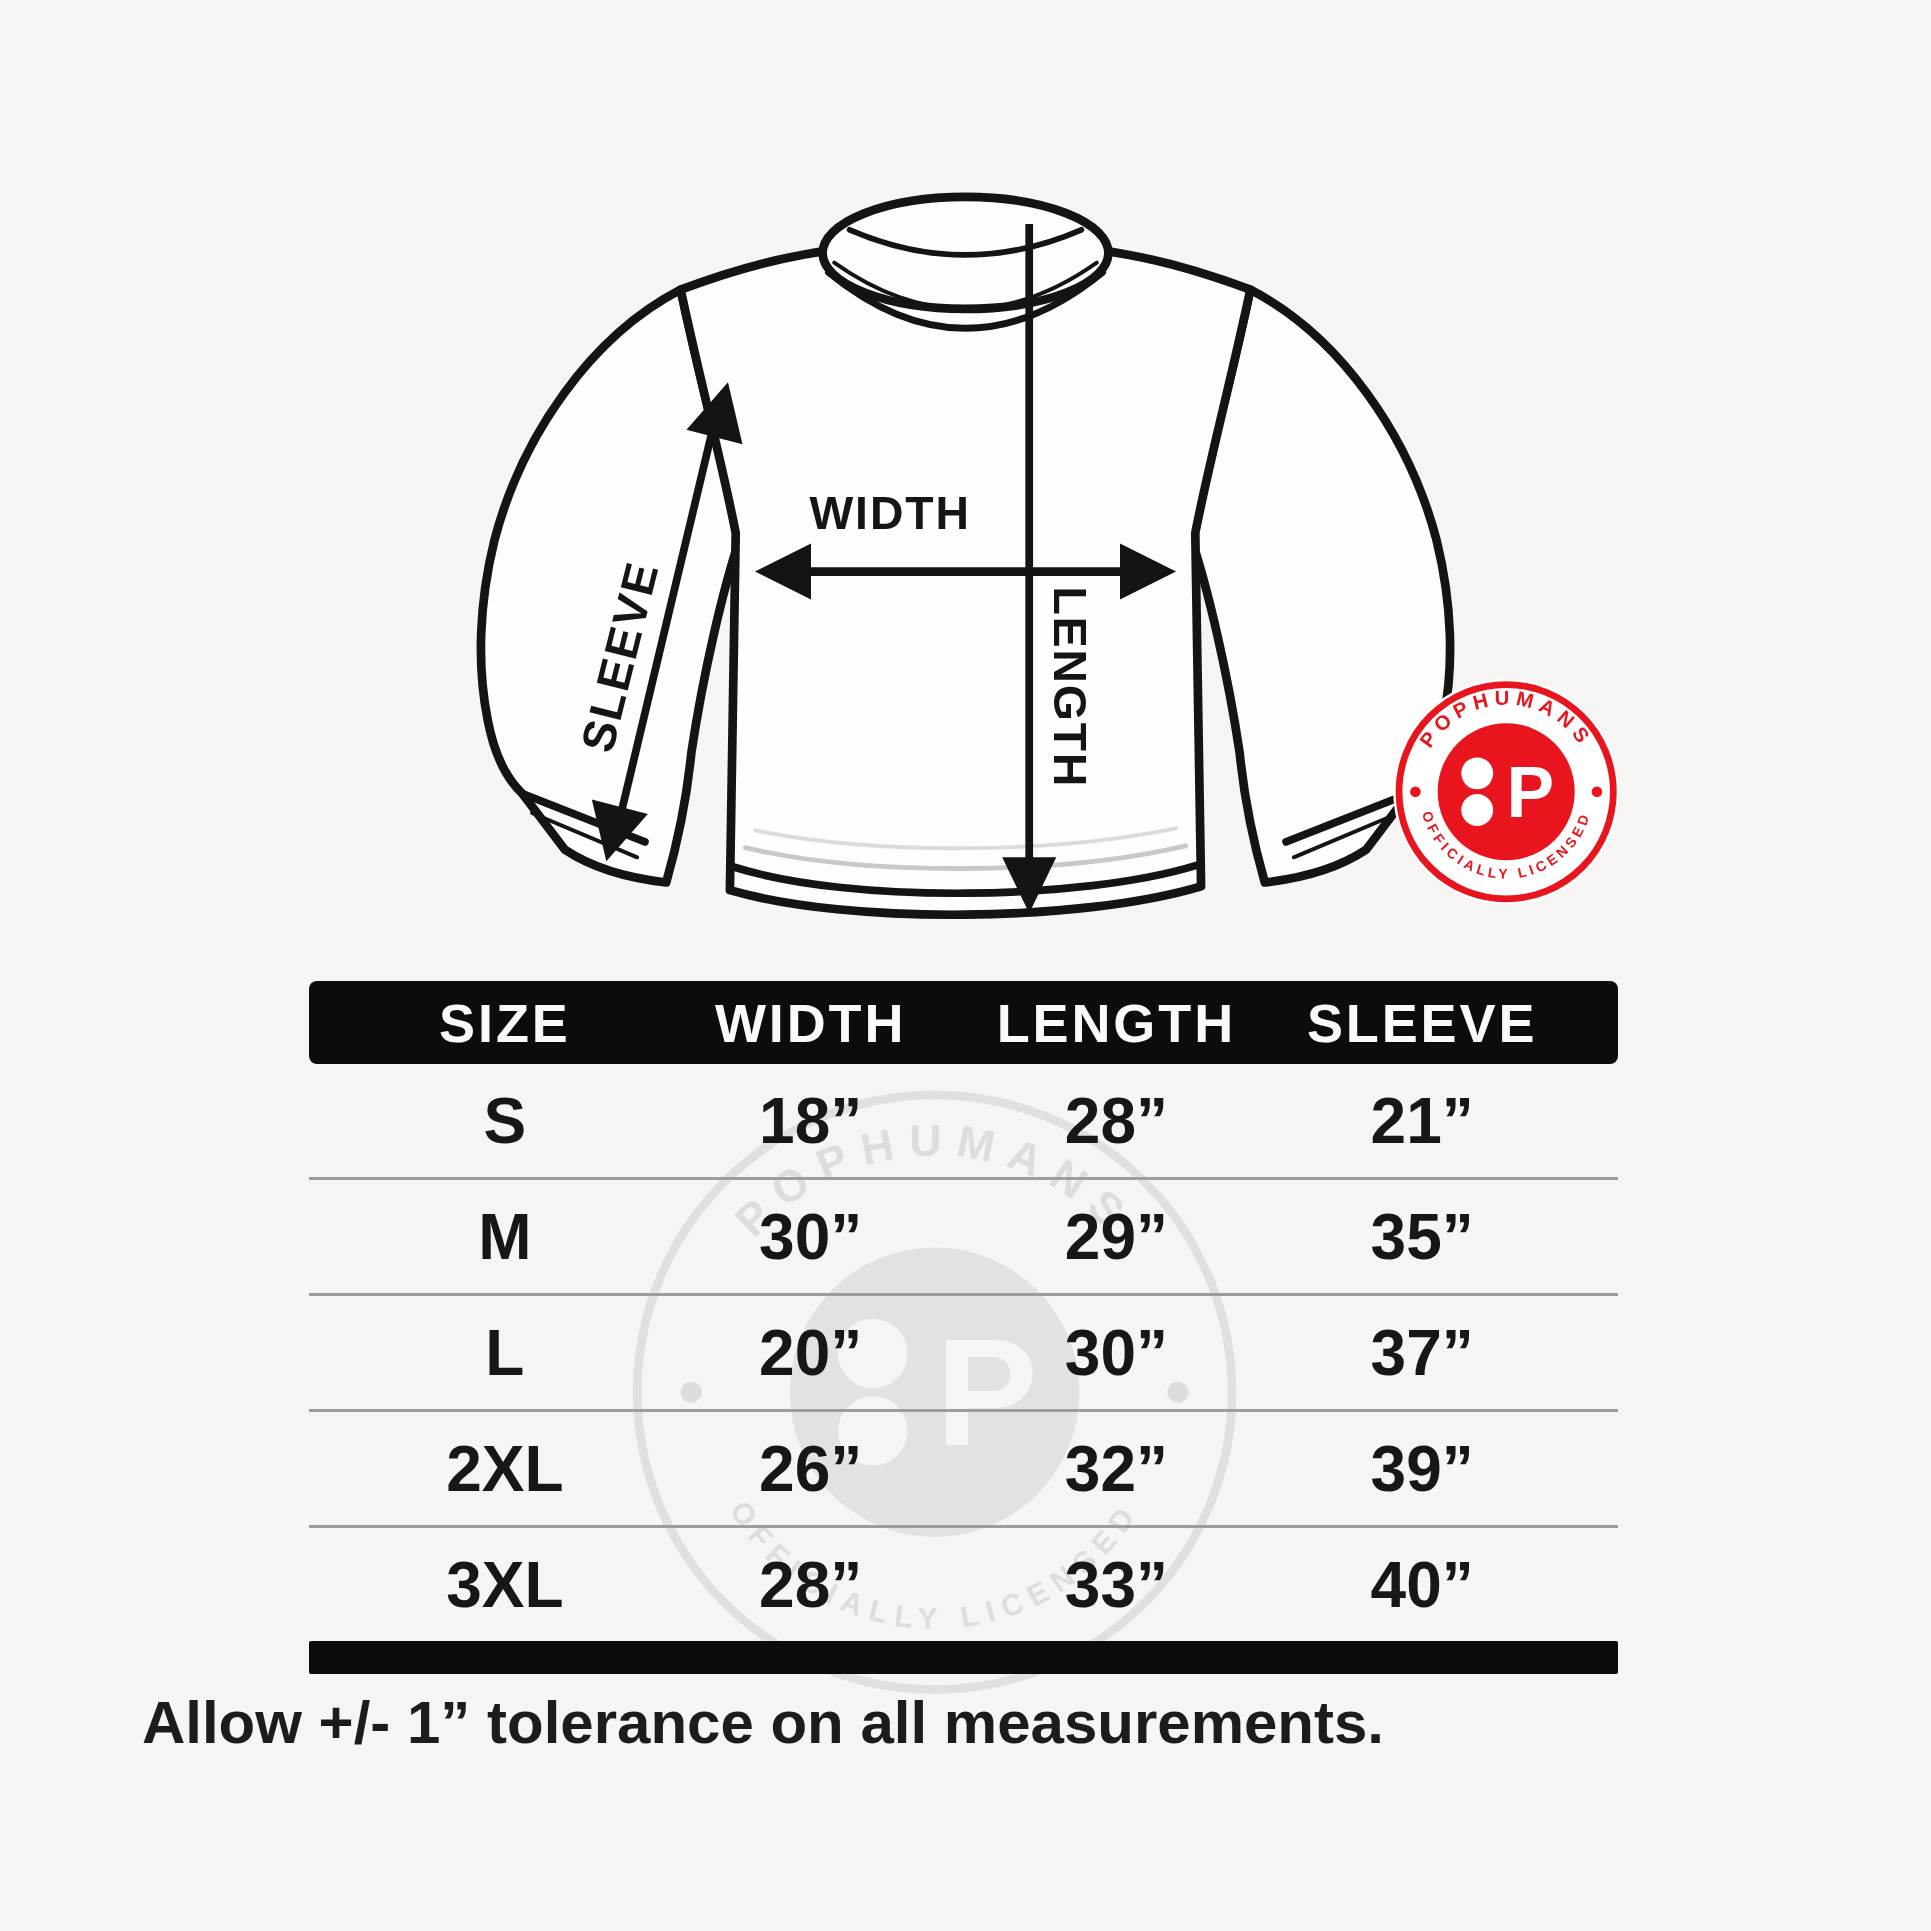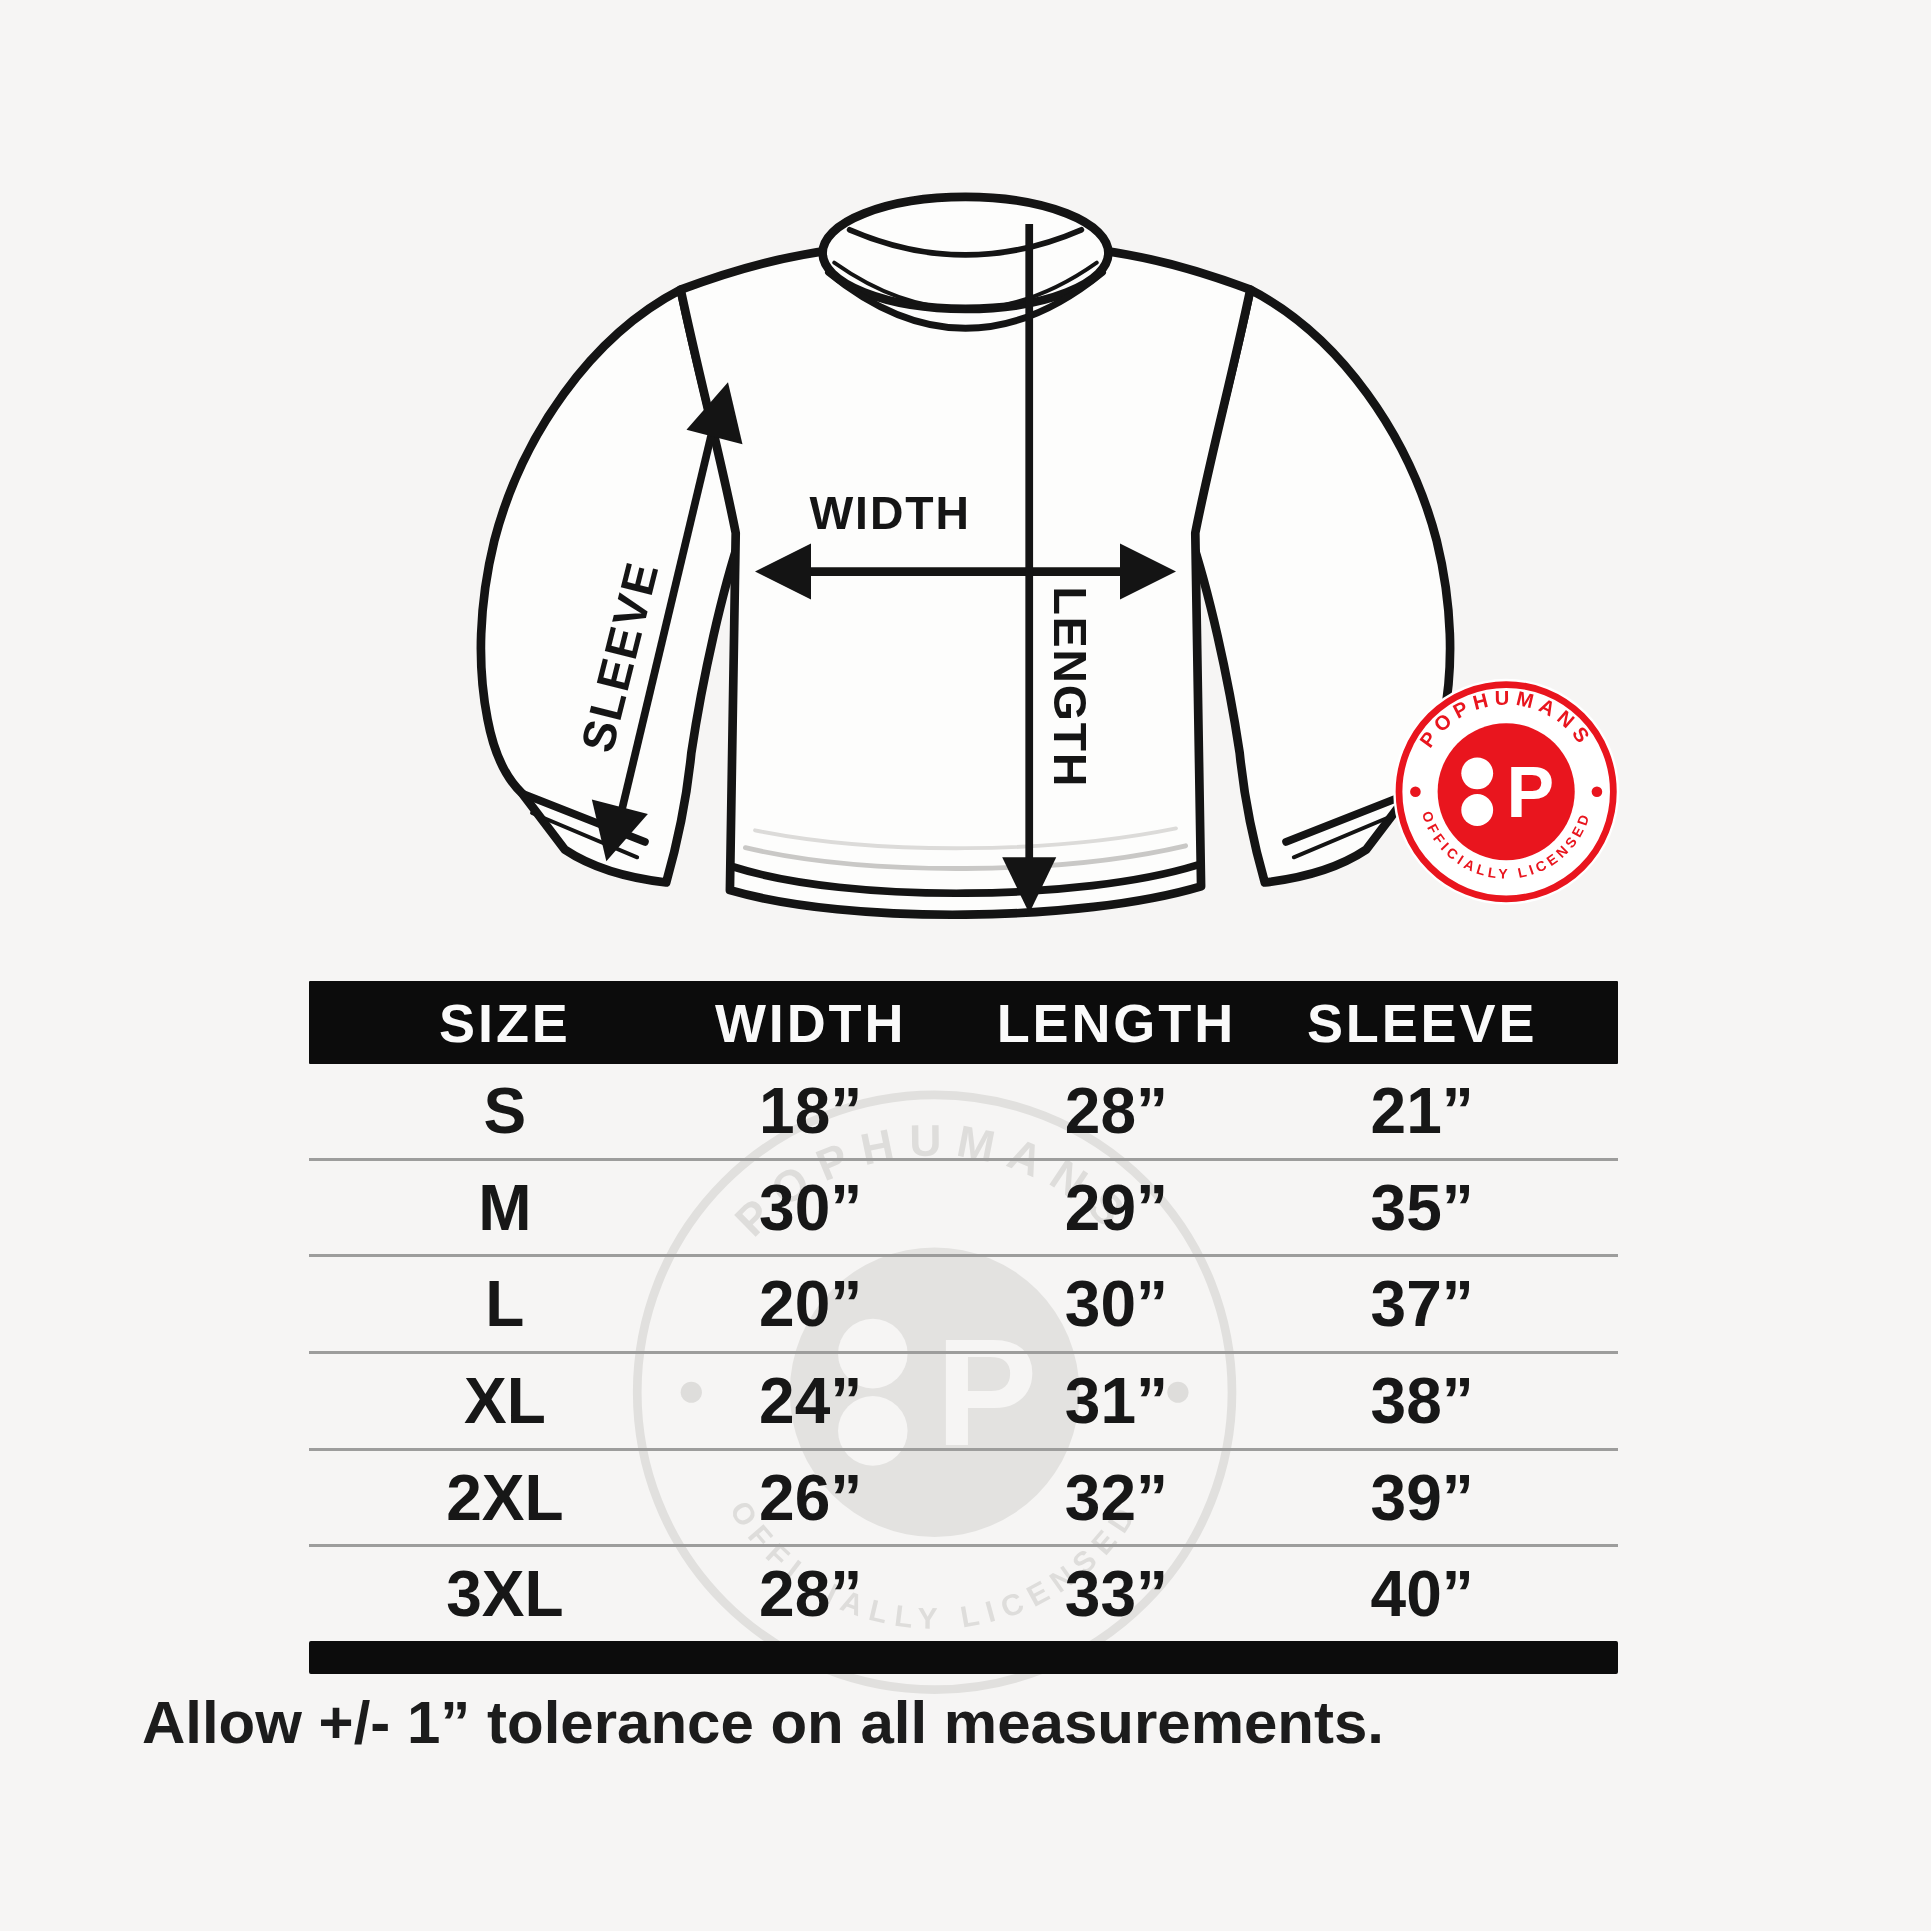--- a/index.html
+++ b/index.html
@@ -8,21 +8,21 @@
     font-family:"Liberation Sans", sans-serif;
   }
   .scene-svg{position:absolute;left:0;top:0;width:1931px;height:1931px;}
   .scene-svg text{font-family:"Liberation Sans", sans-serif;}
 
   
   .size-table{position:absolute;left:309px;top:981px;width:1309px;}
   .header-bar{
     height:83px;background:#0c0c0c;display:grid;
     grid-template-columns:repeat(4,1fr);align-items:center;
-    padding:0 43px;box-sizing:border-box;border-radius:1px;
+    padding:0 43px;box-sizing:border-box;border-radius:8px;
   }
   .header-cell{
     color:#fafafa;font-size:54px;font-weight:bold;letter-spacing:2.9px;
     text-align:center;line-height:1;
   }
   .rows{height:577px;display:flex;flex-direction:column;}
   .trow{
     flex:1;display:grid;grid-template-columns:repeat(4,1fr);
     align-items:center;padding:0 43px;box-sizing:border-box;
   }
@@ -144,26 +144,20 @@
         <div class="tcell">29”</div>
         <div class="tcell">35”</div>
       </div>
       <div class="trow">
         <div class="tcell">L</div>
         <div class="tcell">20”</div>
         <div class="tcell">30”</div>
         <div class="tcell">37”</div>
       </div>
       <div class="trow">
-        <div class="tcell">XL</div>
-        <div class="tcell">24”</div>
-        <div class="tcell">31”</div>
-        <div class="tcell">38”</div>
-      </div>
-      <div class="trow">
         <div class="tcell">2XL</div>
         <div class="tcell">26”</div>
         <div class="tcell">32”</div>
         <div class="tcell">39”</div>
       </div>
       <div class="trow">
         <div class="tcell">3XL</div>
         <div class="tcell">28”</div>
         <div class="tcell">33”</div>
         <div class="tcell">40”</div>

